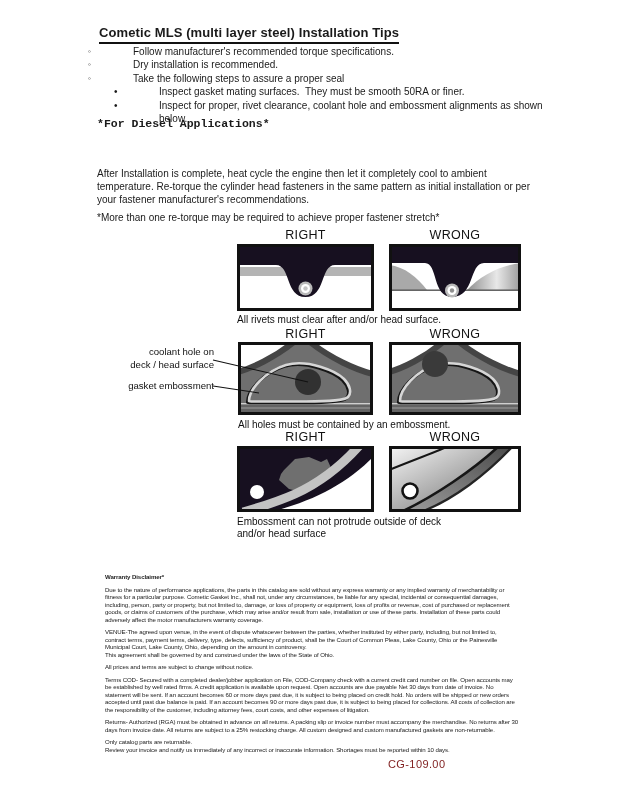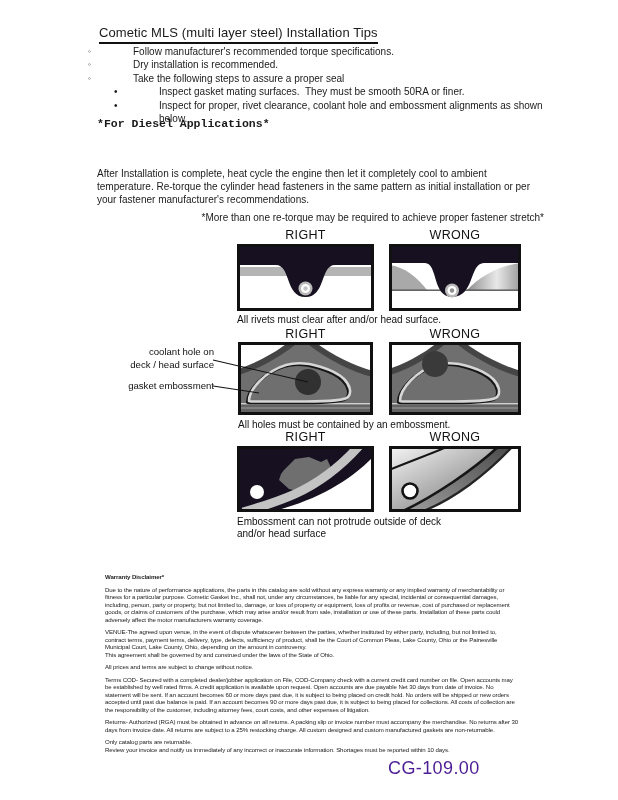--- a/index.html
+++ b/index.html
@@ -2,38 +2,38 @@
 <html><head>
 <meta charset="utf-8">
 <style>
   html,body{margin:0;padding:0;background:#ffffff;}
   .page{
     position:relative;width:618px;height:800px;background:#ffffff;overflow:hidden;
     font-family:"Liberation Sans", sans-serif;color:#1a1a1a;
   }
   .abs{position:absolute;}
   .title{
-    font-size:13px;font-weight:400;letter-spacing:.1px;
+    font-size:13px;font-weight:700;letter-spacing:.1px;
     border-bottom:2px solid #111;padding-bottom:2px;display:inline-block;white-space:nowrap;
   }
   .bullets{font-size:10px;line-height:13.4px;width:470px;}
   .b-row{display:flex;}
   .b-mark{width:9px;font-size:8px;line-height:13.4px;flex:0 0 9px;}
   .sb-row{display:flex;margin-left:26px;}
   .sb-mark{width:9px;font-size:10px;line-height:13.4px;flex:0 0 9px;}
   .pre{white-space:pre-wrap;padding-left:36px;}
   .h2{font-size:11.5px;font-weight:700;font-family:Liberation Mono, monospace;}
   .para{font-size:10px;line-height:12.9px;width:447px;}
   .dg-label{font-size:12.5px;letter-spacing:.3px;text-align:center;color:#111;}
   .caption{font-size:10px;line-height:12px;color:#111;white-space:pre-line;}
   .callout{font-size:9.6px;line-height:13px;text-align:right;width:96px;color:#111;}
   .legal{width:414px;font-size:6.1px;line-height:7.5px;letter-spacing:-0.1px;color:#222;}
   .legal p{margin:0 0 5px 0;white-space:pre-line;}
   .legal p.bold{font-weight:700;}
-  .footer-code{font-size:18px;letter-spacing:.4px;color:#4c1d95;}
+  .footer-code{font-size:11px;letter-spacing:.4px;color:#7f1d1d;}
   svg{display:block;}
 </style>
 </head>
 <body>
 
 <div class="page">
 
   <div class="abs" style="left:99px;top:23px;">
     <span class="title">Cometic MLS (multi layer steel) Installation Tips</span>
   </div>
@@ -56,21 +56,21 @@
       <span class="pre">Inspect gasket mating surfaces.  They must be smooth 50RA or finer.</span>
     </div>
     <div class="sb-row">
       <span class="sb-mark">•</span>
       <span class="pre">Inspect for proper, rivet clearance, coolant hole and embossment alignments as shown below.</span>
     </div>
   </div>
 
   <div class="abs h2" style="left:97px;top:117px;">*For Diesel Applications*</div>
   <div class="abs para" style="left:97px;top:168px;width:440px;">After Installation is complete, heat cycle the engine then let it completely cool to ambient temperature. Re-torque the cylinder head fasteners in the same pattern as initial installation or per your fastener manufacturer's recommendations.</div>
-  <div class="abs para" style="left:97px;top:212px;text-align:right;">*More than one re-torque may be required to achieve proper fastener stretch*</div>
+  <div class="abs para" style="left:97px;top:212px;">*More than one re-torque may be required to achieve proper fastener stretch*</div>
 
   <div class="abs dg-label" style="left:237px;top:228px;width:137px;">RIGHT</div>
   <div class="abs dg-label" style="left:389px;top:228px;width:132px;">WRONG</div>
 
   <div class="abs" style="left:237px;top:244px;">
     <svg width="137" height="67" viewBox="0 0 137 67">
       <rect width="137" height="67" fill="#ffffff"></rect>
       <rect x="0" y="23" width="137" height="9" fill="#b4b4b4"></rect>
       <path d="M0,0 H137 V21 H98 C83,21 89,53 68.5,53 C48,53 54,21 39,21 H0 Z" fill="#171020"></path>
       <g>

